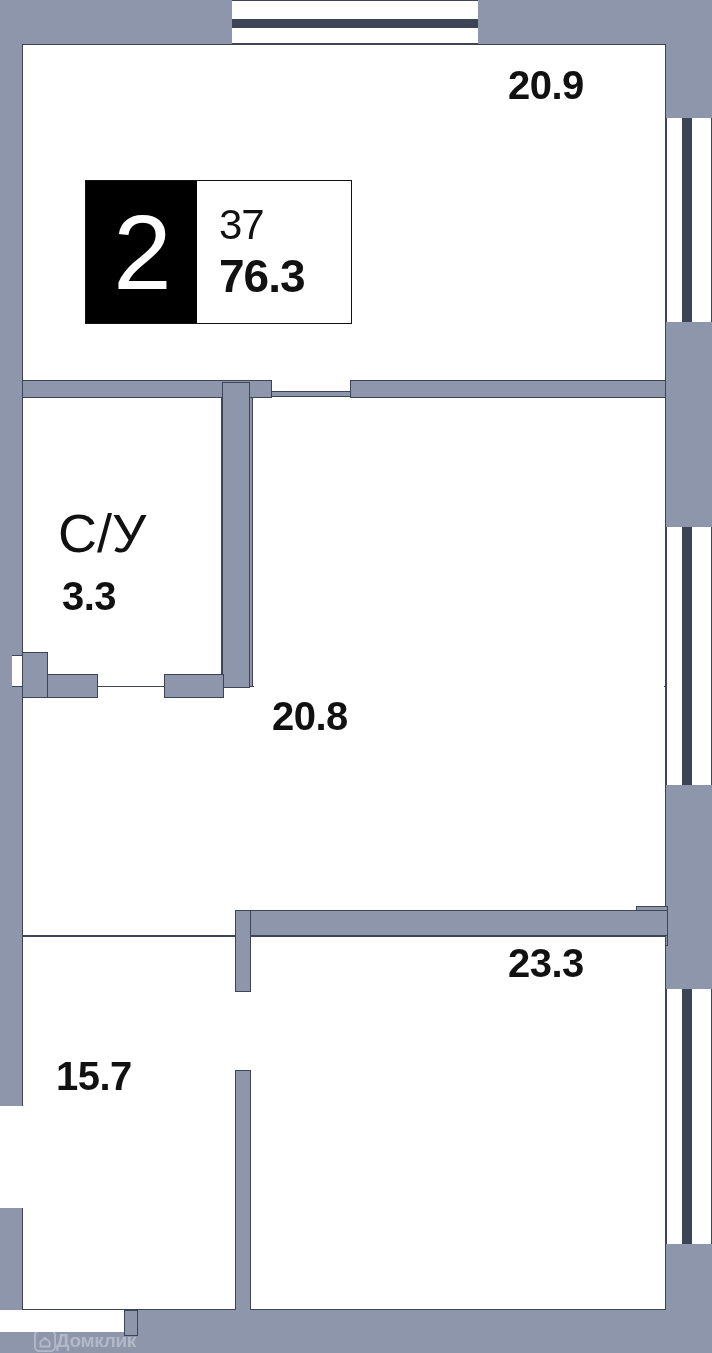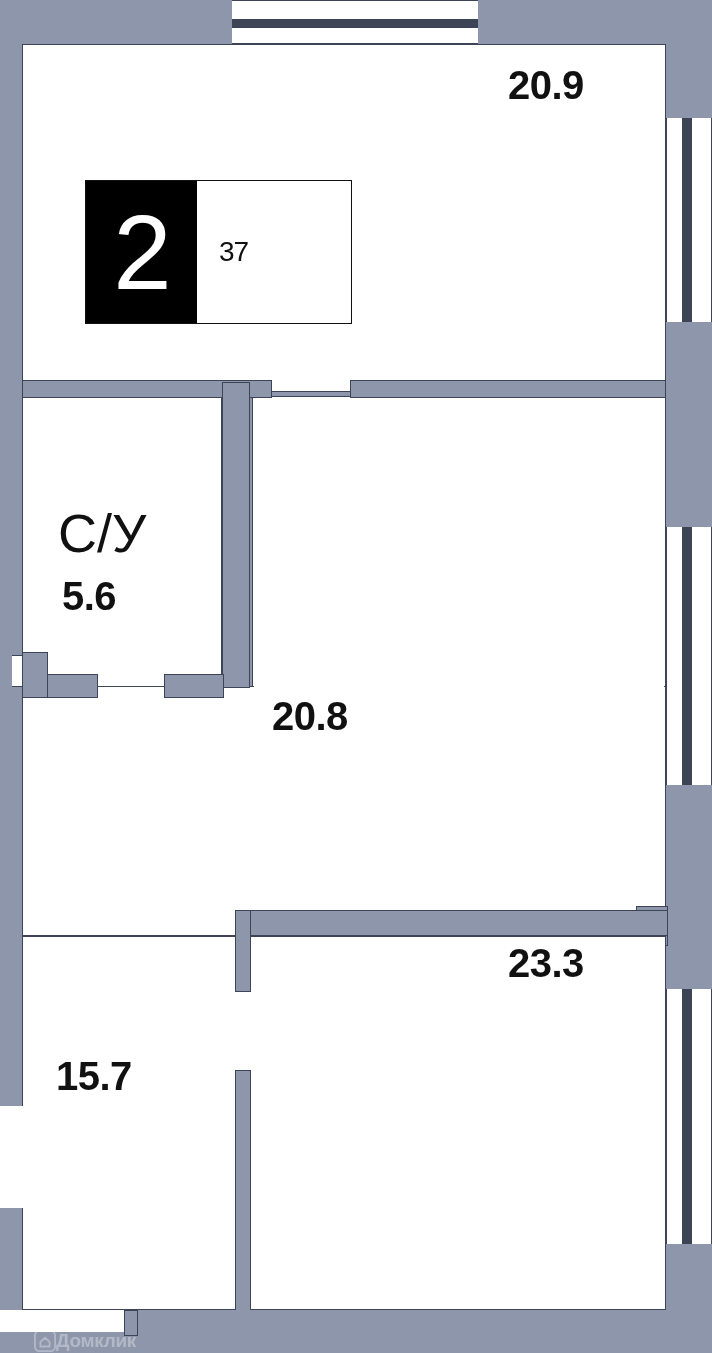--- a/index.html
+++ b/index.html
@@ -101,21 +101,21 @@
   #badge-info{
     flex:1;
     display:flex;
     flex-direction:column;
     align-items:flex-start;
     justify-content:center;
     padding-left:22px;
     box-sizing:border-box;
   }
   #badge-floor{
-    font-size:28px;
+    font-size:42px;
     font-weight:normal;
     color:#111111;
     line-height:1.05;
     letter-spacing:-1px;
   }
   #badge-total{
     font-size:46px;
     font-weight:bold;
     color:#111111;
     line-height:1.1;
@@ -198,32 +198,33 @@
   <div class="glassv" style="left:682px; top:527px; width:10px; height:258px;"></div>
 
   <div class="winpane" style="left:666px; top:989px; width:46px; height:255px;"></div>
   <div class="glassv" style="left:682px; top:989px; width:10px; height:255px;"></div>
 
   <div class="room" style="left:0px; top:1106px; width:24px; height:102px; background:#ffffff;"></div>
 
   <div class="lbl lbl-area" style="left:508px; top:64px;">20.9</div>
 
   <div class="lbl lbl-su-name" style="left:58px; top:505px;">С/У</div>
-  <div class="lbl lbl-area" style="left:62px; top:575px;">5.6</div>
+  <div class="lbl lbl-area" style="left:62px; top:575px;">3.3</div>
 
   <div class="lbl lbl-area" style="left:272px; top:695px;">20.8</div>
 
   <div class="lbl lbl-area" style="left:508px; top:942px;">23.3</div>
 
   <div class="lbl lbl-area" style="left:56px; top:1055px;">15.7</div>
 
   <div id="badge">
     <div id="badge-rooms">2</div>
     <div id="badge-info">
       <div id="badge-floor">37</div>
+      <div id="badge-total">76.3</div>
     </div>
   </div>
 
   <div id="watermark">
     <span style="display:inline-block;width:22px;height:22px;">
       <svg viewBox="0 0 24 24" width="22" height="22" aria-hidden="true">
         <rect x="1" y="1" width="22" height="22" rx="5" fill="none" stroke="#ffffff" stroke-width="2"></rect>
         <path d="M7 13 L12 8.5 L17 13 L17 18 L7 18 Z" fill="none" stroke="#ffffff" stroke-width="2" stroke-linejoin="round"></path>
       </svg>
     </span>

